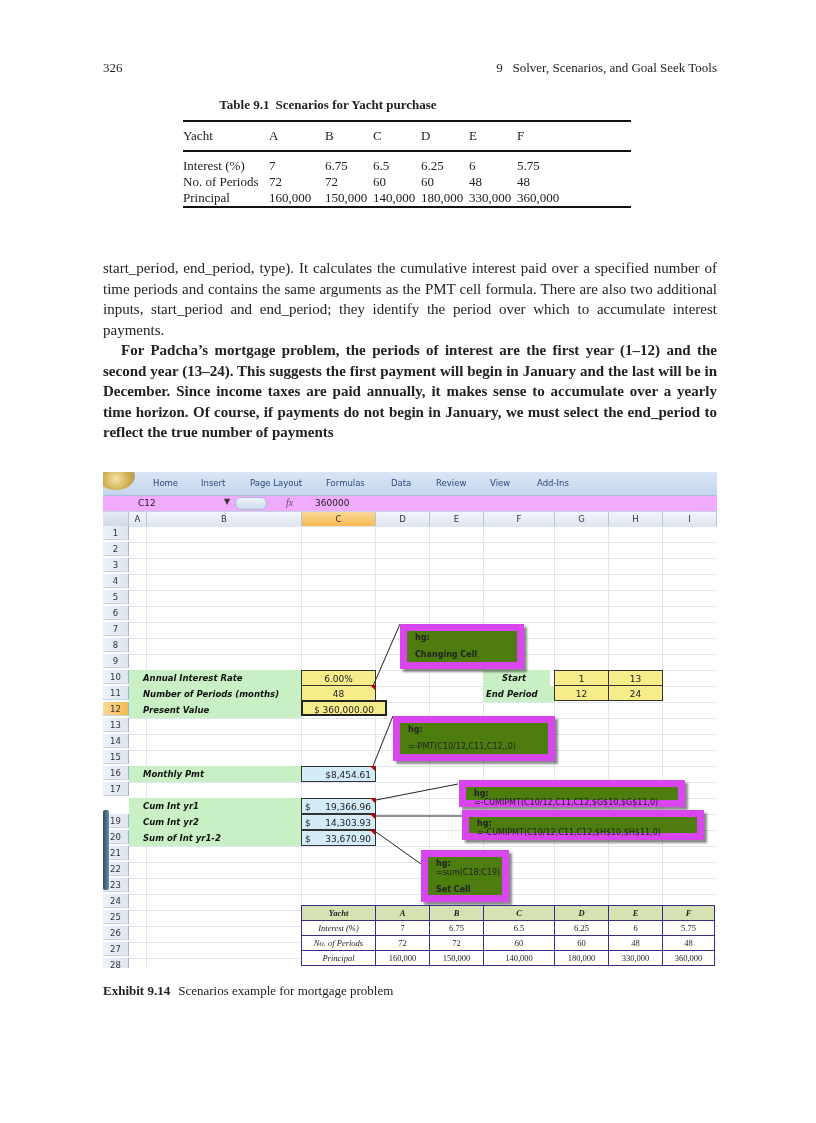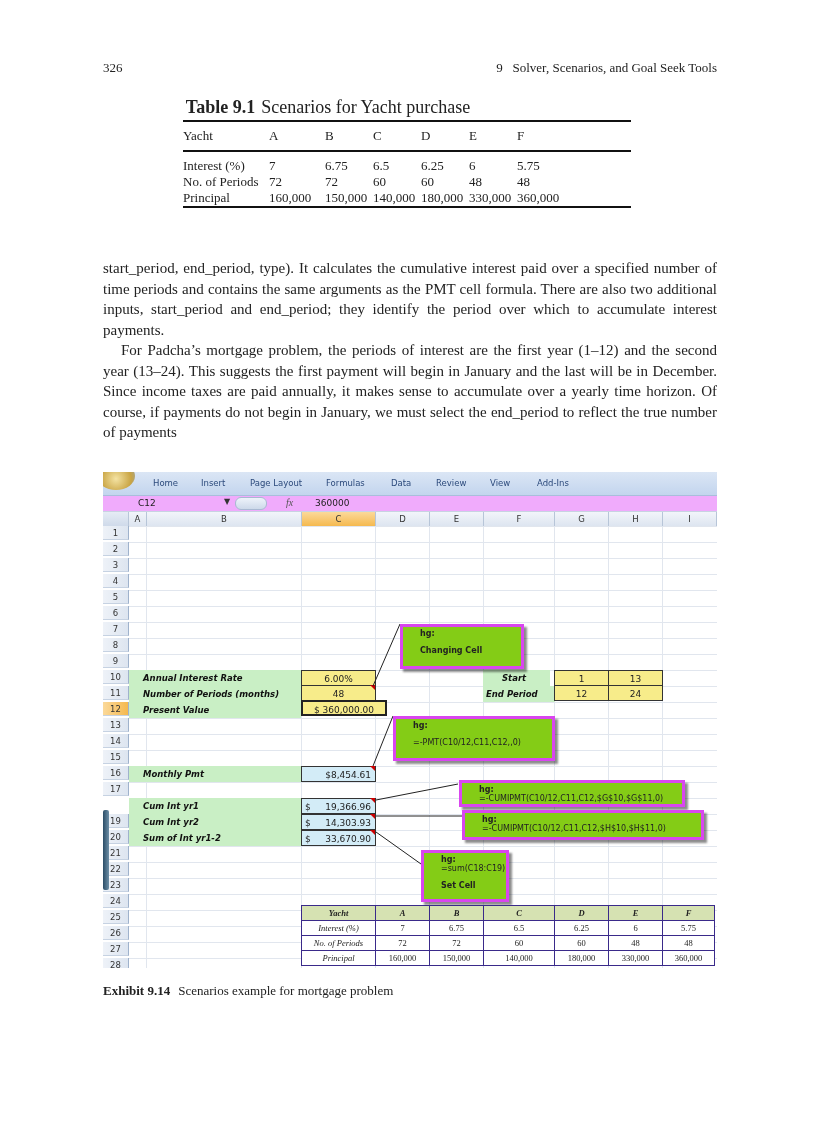--- a/index.html
+++ b/index.html
@@ -1,32 +1,32 @@
 <!DOCTYPE html>
 <html><head>
 <meta charset="utf-8">
 <style>
   html, body { margin:0; padding:0; background:#fff; }
   body { width:816px; height:1123px; position:relative; overflow:hidden; font-family:"Liberation Serif", serif; color:#222; }
   .abs { position:absolute; }
   .running-head { top:60px; left:103px; width:614px; font-size:13px; }
   .running-head .pg { position:absolute; left:0; top:0; }
   .running-head .ch { position:absolute; right:0; top:0; }
-  .tcap { top:97px; left:0; width:656px; text-align:center; font-size:18px; }
+  .tcap { top:97px; left:0; width:656px; text-align:center; font-size:13px;font-weight:bold; }
   .tcap b { margin-right:6px; }
   table.book { position:absolute; top:120px; left:183px; width:448px; border-collapse:collapse; font-size:13px; }
   table.book td { padding:0 0 0 0; height:16px; line-height:16px; white-space:nowrap; }
   table.book tr.hdr td { height:28px; line-height:28px; }
   table.book .rule-top { border-top:2px solid #111; }
   table.book .rule-mid { border-top:2.5px solid #111; }
   table.book .rule-bot { border-bottom:2px solid #111; }
   table.book tr.sp td { height:6px; }
   .para { left:103px; width:614px; font-size:15px; line-height:20.5px; text-align:justify; }
   .para p { margin:0; }
-  .para p.ind { text-indent:18px; }
+  .para p.ind { text-indent:18px;font-weight:bold; }
 
   
   .xl { top:472px; left:103px; width:614px; height:496px; background:#fff; overflow:hidden; font-family:"DejaVu Sans", sans-serif; }
   .ribbon { position:absolute; top:0; left:0; width:614px; height:23px; background:linear-gradient(#dbe6f5,#c3d5ee); border-bottom:1px solid #a9bedb; }
   .orb { position:absolute; left:-6px; top:-10px; width:38px; height:28px; border-radius:50%; background:radial-gradient(circle at 50% 60%, #f4e3a3, #c9a443 60%, #8aa2c0 100%); }
   .tab { position:absolute; top:6px; font-size:8.5px; color:#2c4a7c; }
   .fbar { position:absolute; top:24px; left:0; width:614px; height:15px; background:#f0abfc; border-bottom:1px solid #c8d3e2; font-size:9px; }
   .namebox { position:absolute; left:35px; top:2px; }
   .dd { position:absolute; left:121px; top:1px; font-size:8px; color:#333; }
   .fxbtn { position:absolute; left:132px; top:1px; width:30px; height:11px; border-radius:6px; background:linear-gradient(#eef3fa,#cdd9ea); border:1px solid #a9b9d2; }
@@ -41,21 +41,21 @@
     background-image: linear-gradient(#e1e6ee 1px, transparent 1px);
     background-size:100% 16px; }
   .vline { position:absolute; top:54px; height:442px; width:1px; background:#e1e6ee; }
   .title-box { position:absolute; left:62px; top:80px; width:428px; height:70px; background:#b4cf86; border:1px solid #9bb86d; box-shadow:3px 3px 3px rgba(0,0,0,0.35); font-family:"DejaVu Sans", sans-serif; font-weight:bold; color:#111; }
   .title-box .t1 { position:absolute; left:9px; top:9px; font-size:11px; }
   .title-box .t2 { position:absolute; left:9px; top:43px; font-size:11px; }
   .lbl-green { position:absolute; background:#c9efc5; font-size:8.5px; font-style:italic; font-weight:bold; color:#111; padding-left:14px; box-sizing:border-box; line-height:16px; }
   .cell { position:absolute; height:16px; line-height:16px; font-size:9px; box-sizing:border-box; border:1px solid #333; }
   .yellow { background:#f7ec8a; text-align:center; }
   .blue { background:#d3ecf7; }
-  .note { position:absolute; background:#84cc16; border:3px solid #d946ef; box-shadow:3px 3px 2px rgba(0,0,0,0.45); font-size:8px; font-weight:bold; color:#222; padding:2px 17px; box-sizing:border-box; white-space:nowrap; }
+  .note { position:absolute; background:#4d7c0f; border:7px solid #d946ef; box-shadow:3px 3px 2px rgba(0,0,0,0.45); font-size:8px; font-weight:bold; color:#222; padding:2px 8px; box-sizing:border-box; white-space:nowrap; }
   .note .nb { font-weight:normal; }
   .tri { position:absolute; width:0; height:0; border-left:5px solid transparent; border-top:5px solid #c00; }
   .xtbl { position:absolute; border-collapse:collapse; font-family:"Liberation Serif", serif; font-size:8.5px; }
   .xtbl td { border:1.5px solid #3a2a8a; height:14px; text-align:center; padding:0; background:#fff; }
   .xtbl tr.h td { background:#d6e2b2; font-weight:bold; font-style:italic; }
   .xtbl td.lab { font-style:italic; }
   .scroll-strip { position:absolute; left:0; top:338px; width:6px; height:80px; background:linear-gradient(90deg,#2b4d67,#6d8fa7); border-radius:2px; }
   .caption { top:983px; left:103px; font-size:13px; }
   .caption b { margin-right:8px; }
   svg.arrows { position:absolute; left:0; top:0; width:614px; height:496px; pointer-events:none; }

